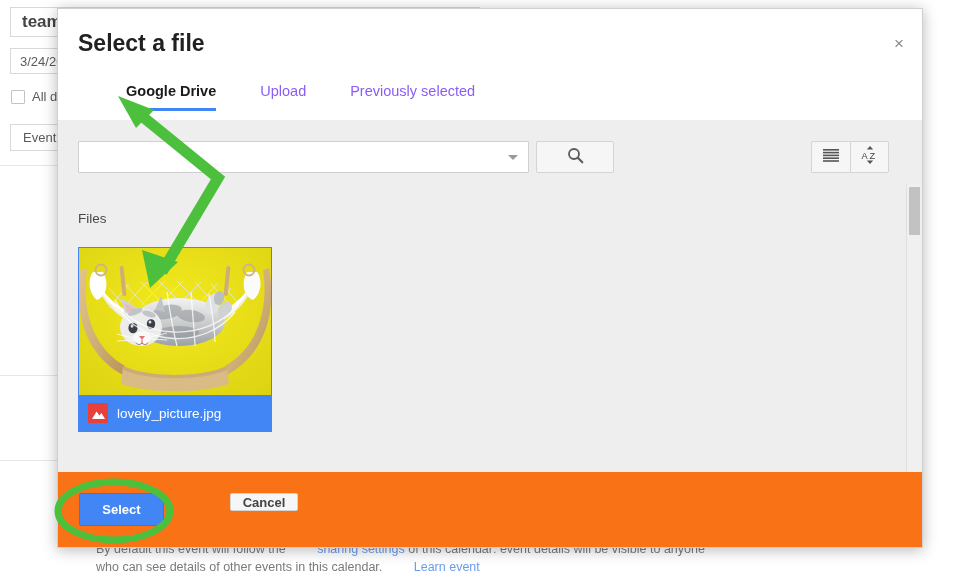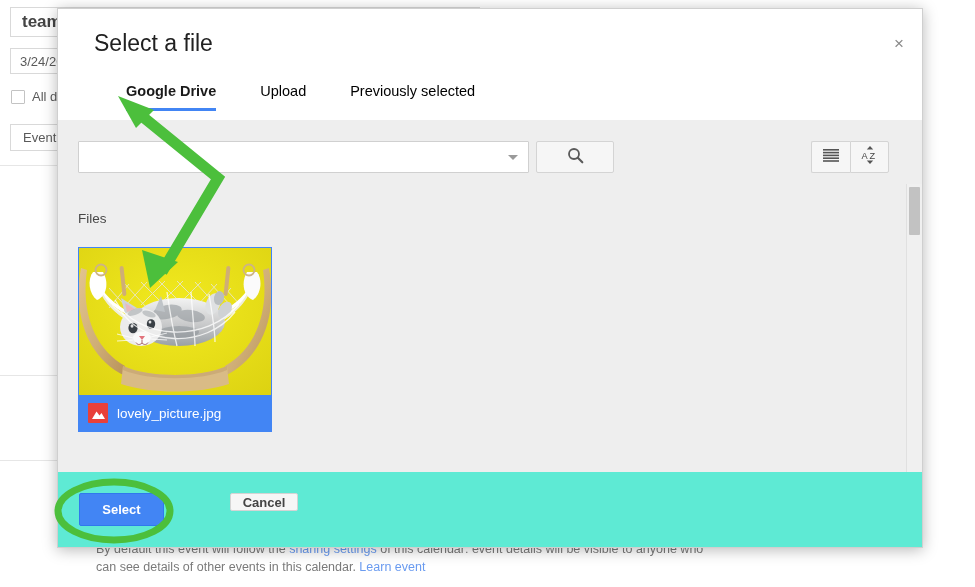--- a/index.html
+++ b/index.html
@@ -76,21 +76,21 @@
     height: 1px;
     background: #e6e6e6;
   }
   #bg-footnote {
     position: absolute;
     left: 96px; top: 540px; width: 620px;
     font-size: 12.5px;
     color: #7a7a7a;
     line-height: 18px;
   }
-  #bg-footnote .lnk { color: #6a9bf0; }
+  #bg-footnote .lnk { color: #6a9bf0; margin-left: 28px; }
 
   
   #dialog {
     position: absolute;
     left: 57px; top: 8px;
     width: 866px; height: 540px;
     background: #ffffff;
     border: 1px solid #cfcfcf;
     box-shadow: 0 2px 14px rgba(0,0,0,0.28);
     box-sizing: border-box;
@@ -99,22 +99,21 @@
   #dialog-header {
     position: absolute;
     left: 0; top: 0; right: 0; height: 111px;
     background: #fff;
   }
   #dialog-title {
     position: absolute;
     left: 20px; top: 21px;
     font-size: 23px;
     color: #212121;
-    font-weight: normal;
-    margin-left: 16px;
+    font-weight: bold;
   }
   #close-button {
     position: absolute;
     right: 10px; top: 22px;
     width: 26px; height: 26px;
     display: flex; align-items: center; justify-content: center;
     font-size: 17px;
     color: #8a8a8a;
     cursor: pointer;
     user-select: none;
@@ -123,21 +122,21 @@
   
   #tabs {
     position: absolute;
     left: 20px; top: 74px;
     display: flex;
     align-items: flex-start;
     margin-left: 48px;
   }
   .tab {
     font-size: 14.5px;
-    color: #000000;
+    color: #8b5cf6;
     padding: 0 0 12px 0;
     margin-right: 44px;
     cursor: pointer;
     position: relative;
     white-space: nowrap;
   }
   .tab.active {
     color: #1a1a1a;
     font-weight: bold;
   }
@@ -269,21 +268,21 @@
     left: 2px; top: 3px;
     width: 11px; height: 48px;
     background: #c2c2c2;
     border-radius: 1px;
   }
 
   
   #dialog-footer {
     position: absolute;
     left: 0; right: 0; bottom: 0; height: 75px;
-    background: #5eead4;
+    background: #f97316;
   }
   #select-button {
     position: absolute;
     left: 21px; top: 21px;
     width: 85px; height: 33px;
     background: #4285f4;
     border: 1px solid #3079ed;
     border-radius: 2px;
     color: #fff;
     font-size: 13px;

